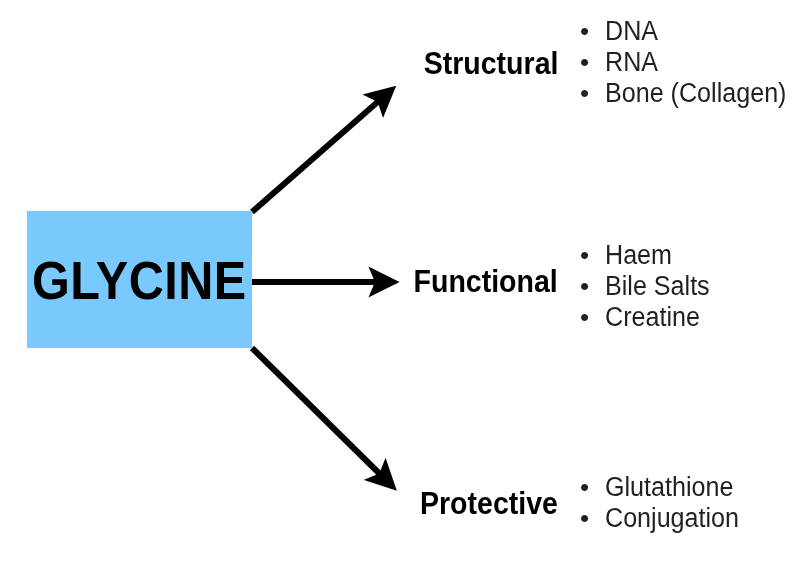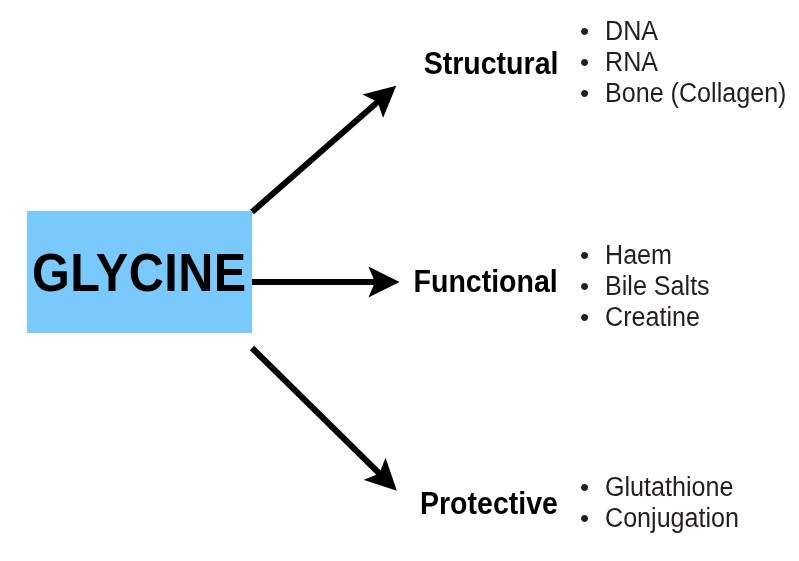--- a/index.html
+++ b/index.html
@@ -15,21 +15,21 @@
     overflow: hidden;
     font-family: "Liberation Sans", sans-serif;
   }
 
   
   .node-box {
     position: absolute;
     left: 27px;
     top: 211px;
     width: 225px;
-    height: 122px;
+    height: 137px;
     background: #79c9fc;
     display: flex;
     align-items: center;
     justify-content: center;
   }
   .node-label {
     font-family: "Liberation Sans Narrow", "Liberation Sans", sans-serif;
     font-weight: 700;
     font-size: 54px;
     line-height: 1;

